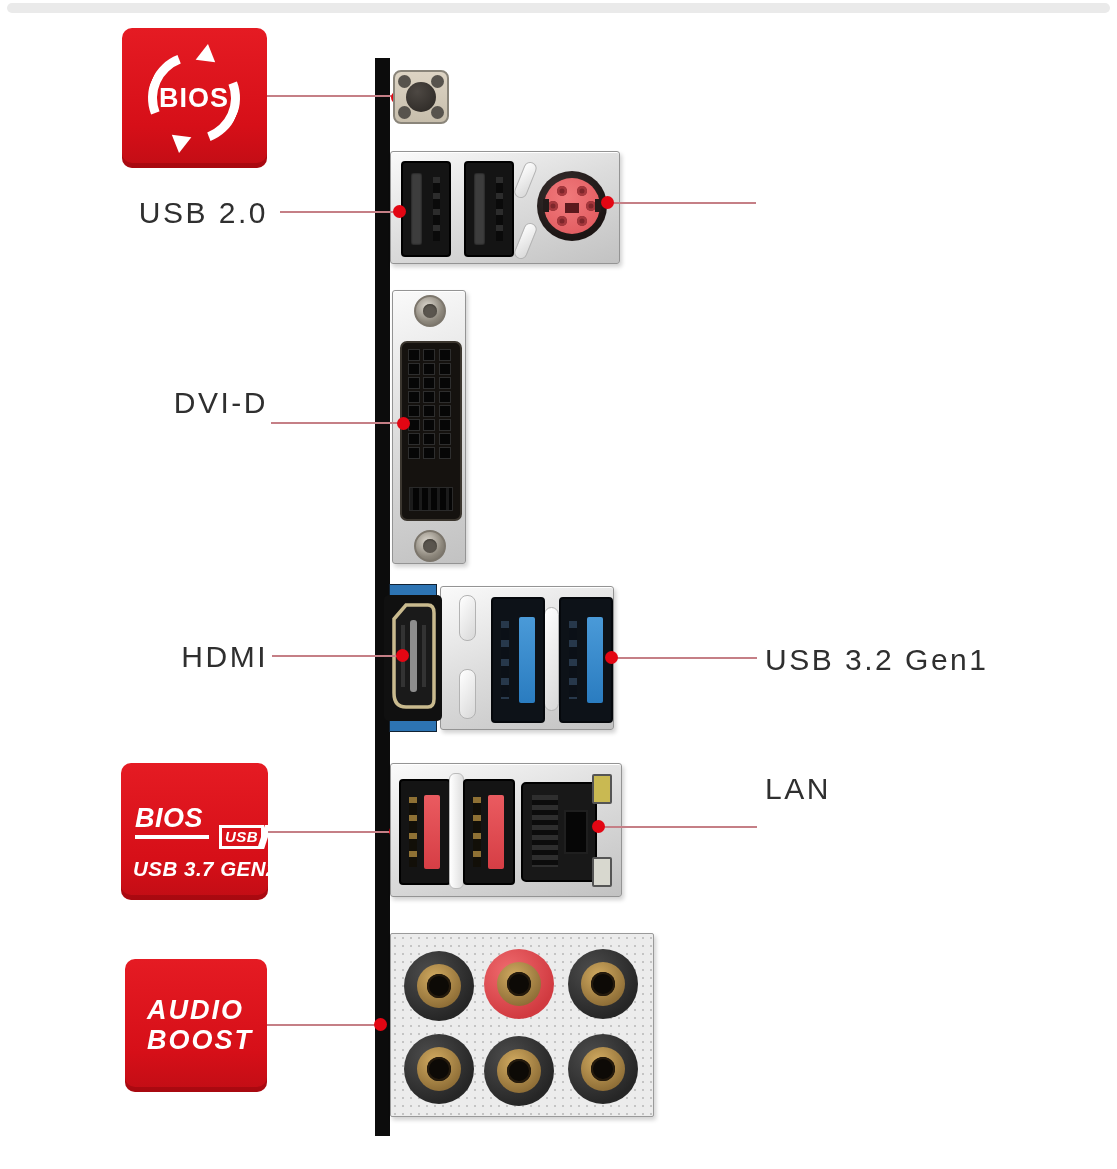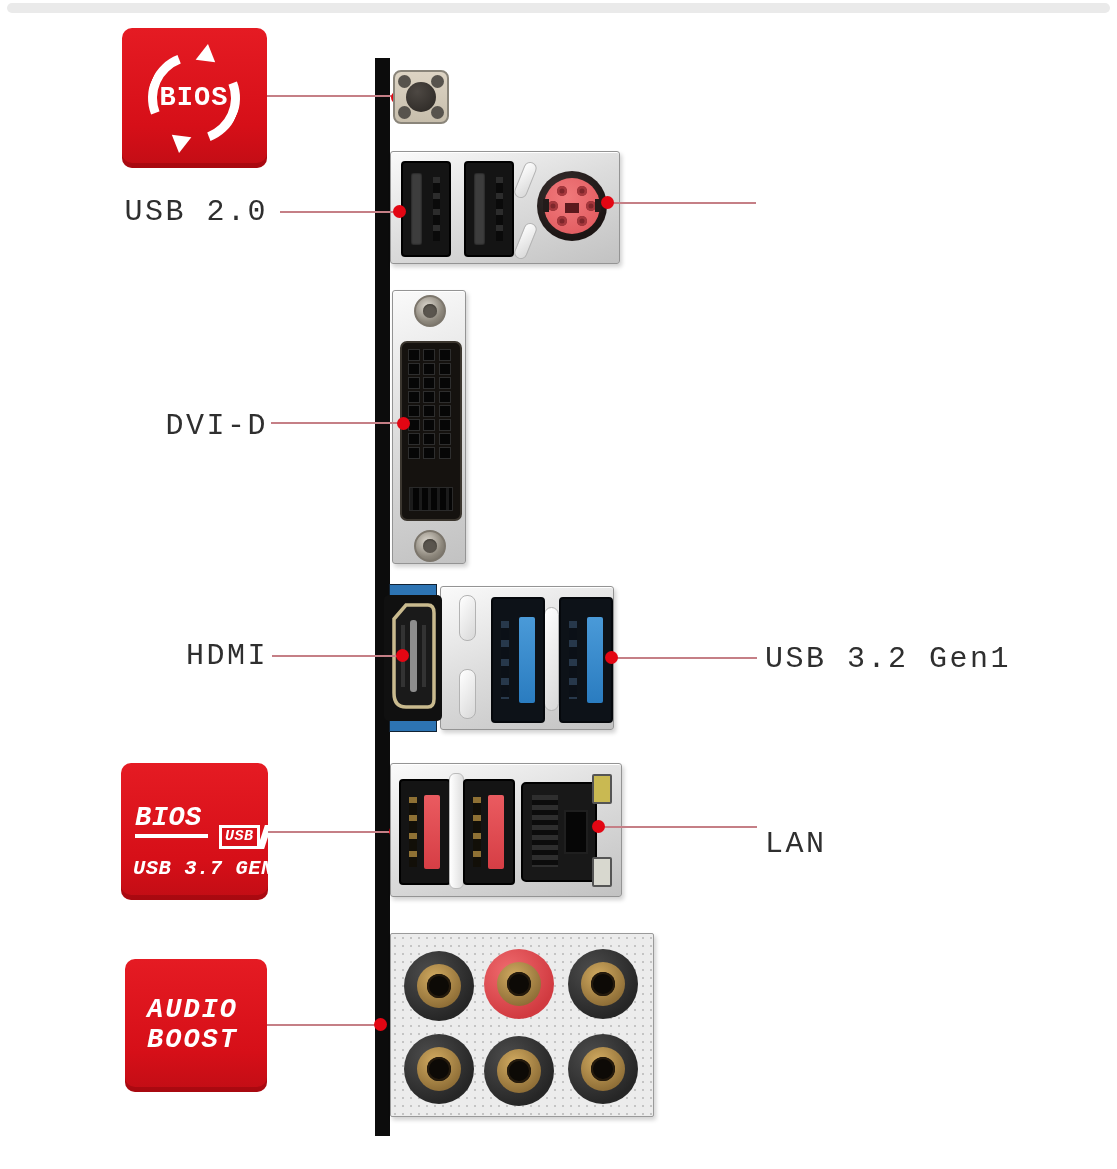--- a/index.html
+++ b/index.html
@@ -1,18 +1,18 @@
 <!DOCTYPE html>
 <html><head>
 <meta charset="utf-8">
 <style>
   html,body{margin:0;padding:0;background:#ffffff;}
   .canvas{
     position:relative;width:1117px;height:1169px;overflow:hidden;
-    background:#ffffff;font-family:Liberation Mono, monospace;
+    background:#ffffff;font-family:Liberation Sans, sans-serif;
     --ink:#2f2f2f;--line:#c57f86;--dot:#e30613;--badge:#df141d;
   }
   
   .top-divider{position:absolute;left:7px;top:3px;width:1103px;height:10px;background:#eaeaea;border-radius:5px;}
   .io-bar{position:absolute;left:375px;top:58px;width:15px;height:1078px;background:#0c0c0c;}
   
   .callout-label{position:absolute;font-size:30px;letter-spacing:2.5px;color:var(--ink);white-space:nowrap;line-height:37px;}
   .align-right{text-align:right;}
   .leader{position:absolute;height:1.5px;background:var(--line);}
   .dot{position:absolute;width:13px;height:13px;border-radius:50%;background:var(--dot);}
@@ -167,21 +167,21 @@
           <i></i>
           <i></i>
           <i></i>
           <i></i>
           <i></i>
           <i></i>
       </div>
       <span class="dvi-blade"></span>
     </div>
   </div>
-  <div class="callout-label align-right" style="right:849px;top:408px;">DVI-D</div>
+  <div class="callout-label align-right" style="right:849px;top:384px;">DVI-D</div>
   <div class="leader" style="left:271px;top:422px;width:133px;"></div>
   <div class="dot" style="left:397px;top:417px;"></div>
 
   <div class="bracket" style="left:440px;top:586px;width:172px;height:142px;">
     <span class="emboss" style="left:18px;top:8px;width:15px;height:44px;"></span>
     <span class="emboss" style="left:18px;top:82px;width:15px;height:48px;"></span>
     <span class="emboss" style="left:103px;top:20px;width:13px;height:102px;"></span>
     <div class="usb3-port" style="left:50px;top:10px;width:50px;height:122px;">
       <span class="usb3-pins"></span>
       <span class="usb3-tongue"></span>
@@ -233,21 +233,21 @@
     </div>
     <div class="lan">
       <span class="lan-teeth"></span>
       <span class="lan-tab"></span>
     </div>
     <span class="led top"></span>
     <span class="led bottom"></span>
   </div>
   <div class="leader" style="left:598px;top:826px;width:159px;"></div>
   <div class="dot" style="left:592px;top:820px;"></div>
-  <div class="callout-label" style="left:765px;top:826px;">LAN</div>
+  <div class="callout-label" style="left:765px;top:770px;">LAN</div>
 
   <div class="badge audio-badge">
     <div class="audio-line1">AUDIO</div>
     <div class="audio-line2">BOOST</div>
   </div>
   <div class="leader" style="left:267px;top:1024px;width:113px;"></div>
   <div class="dot" style="left:374px;top:1018px;"></div>
 
   <div class="audio-plate">
     <span class="jack" style="left:13px;top:17px;"></span>

